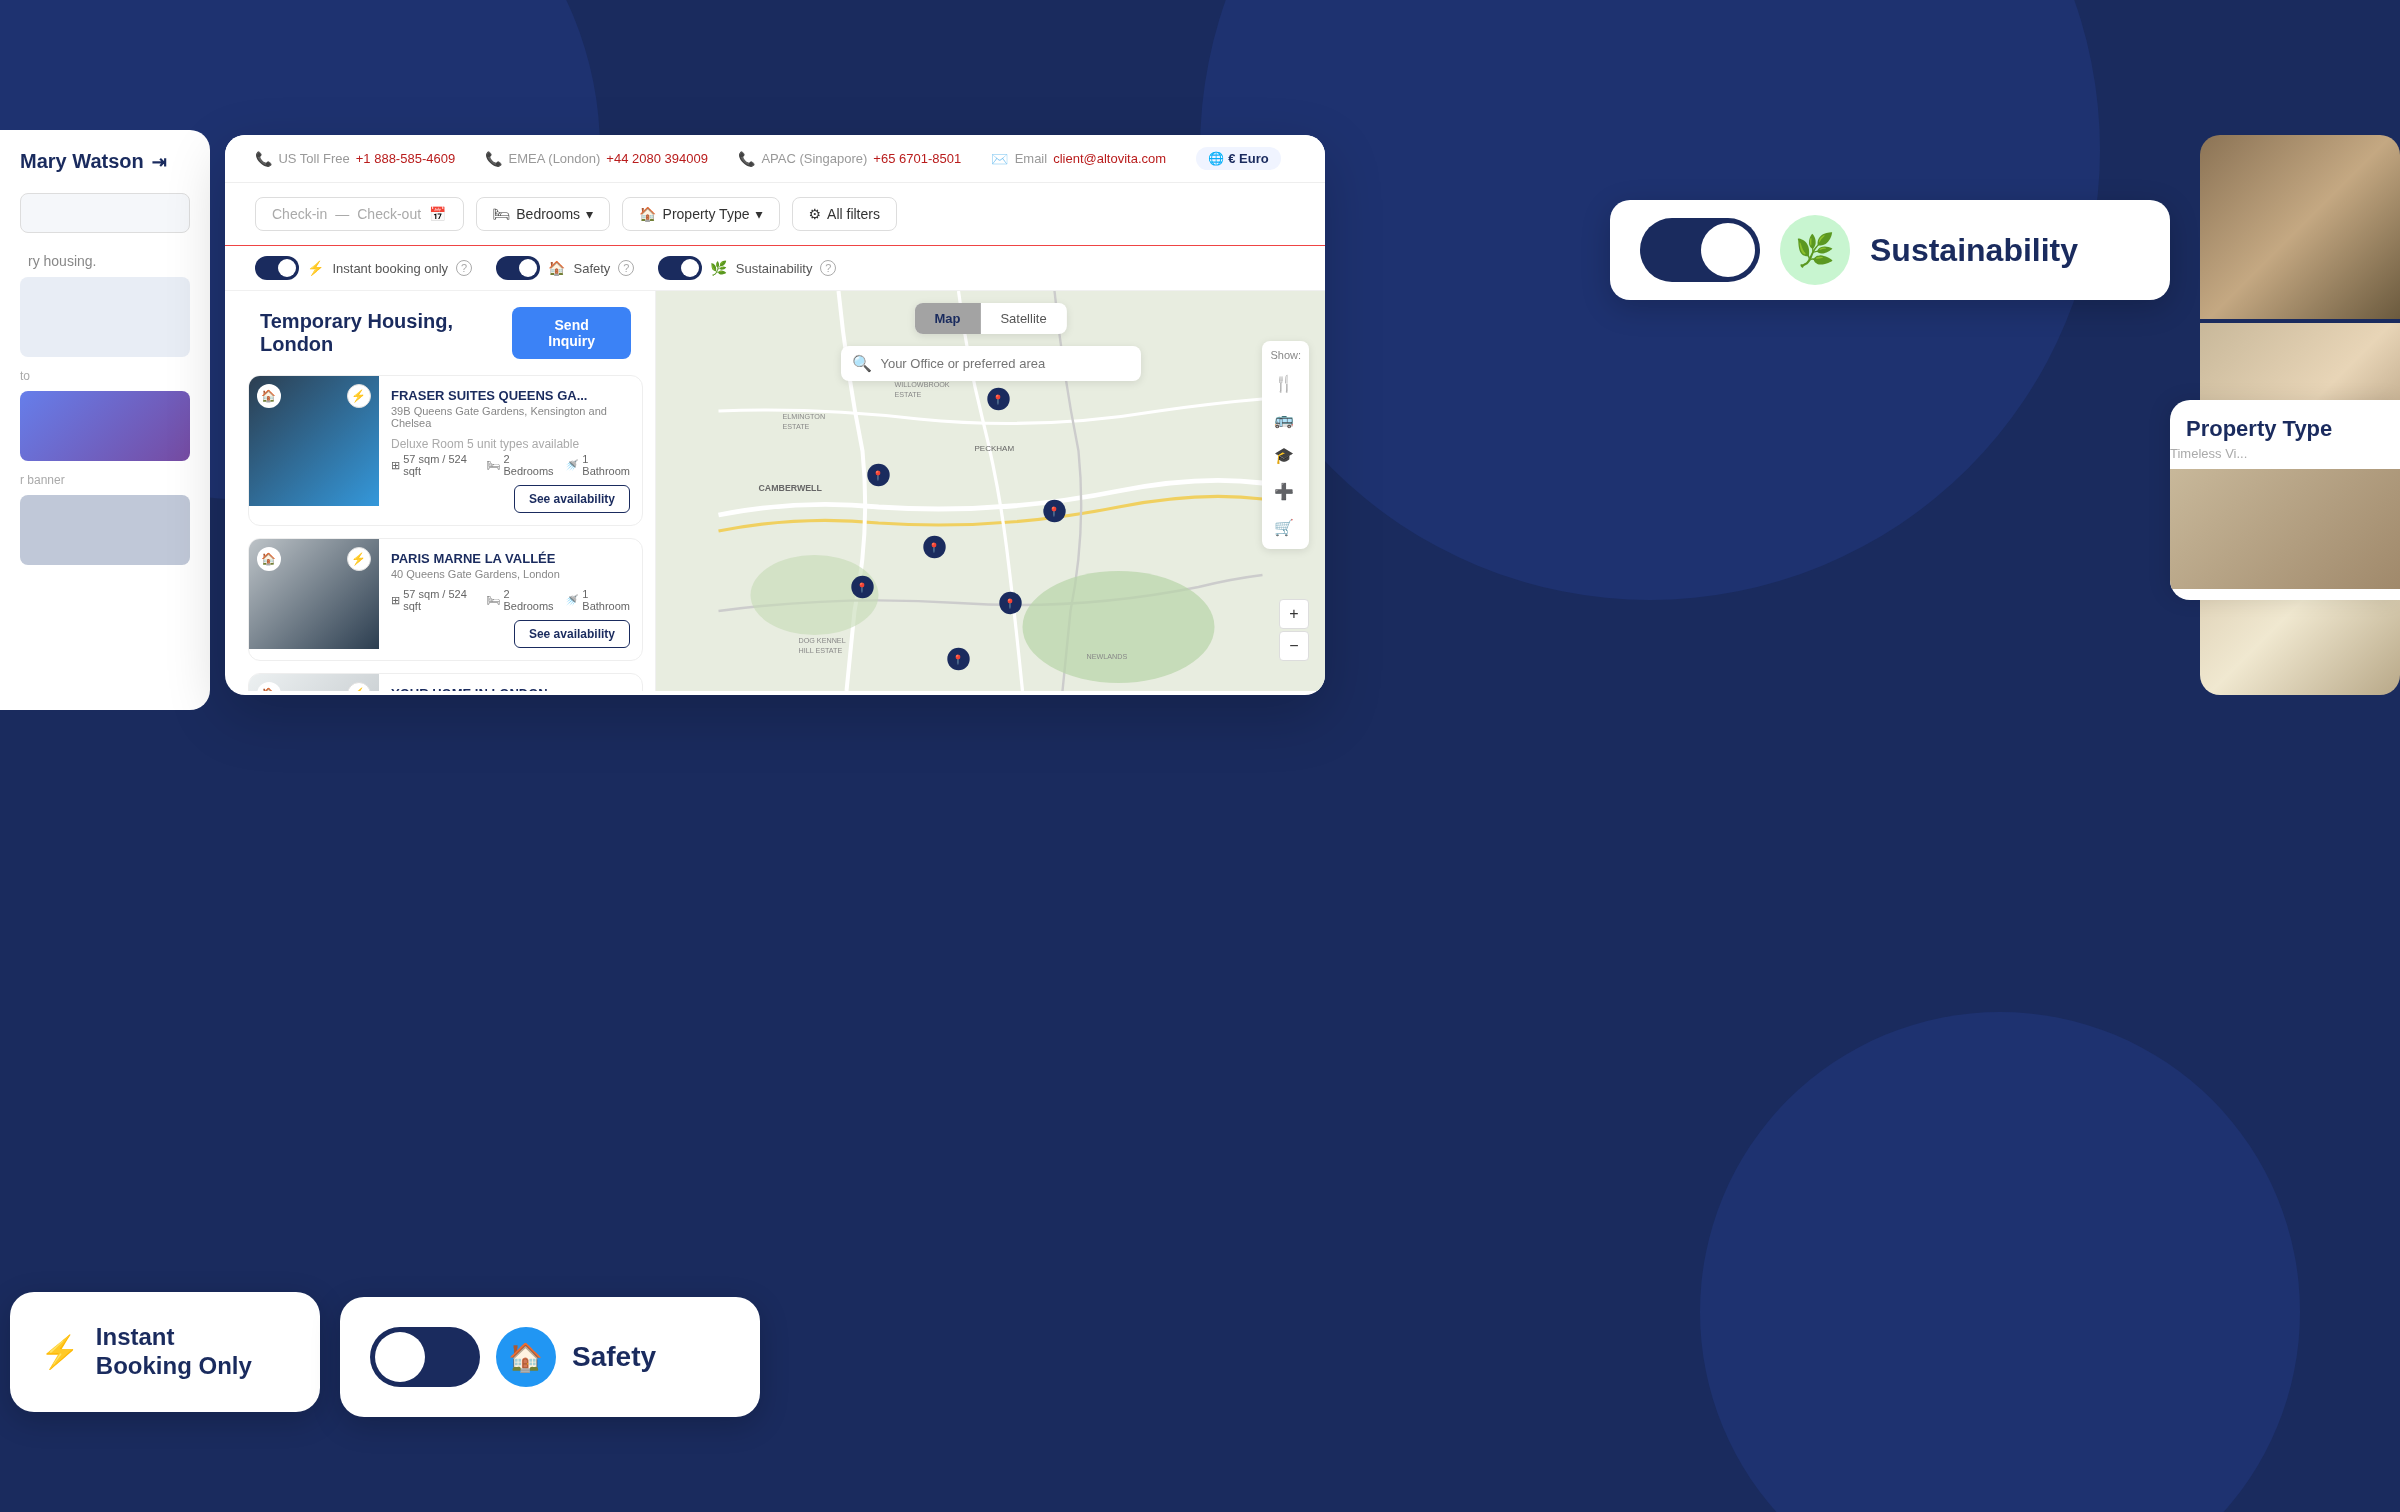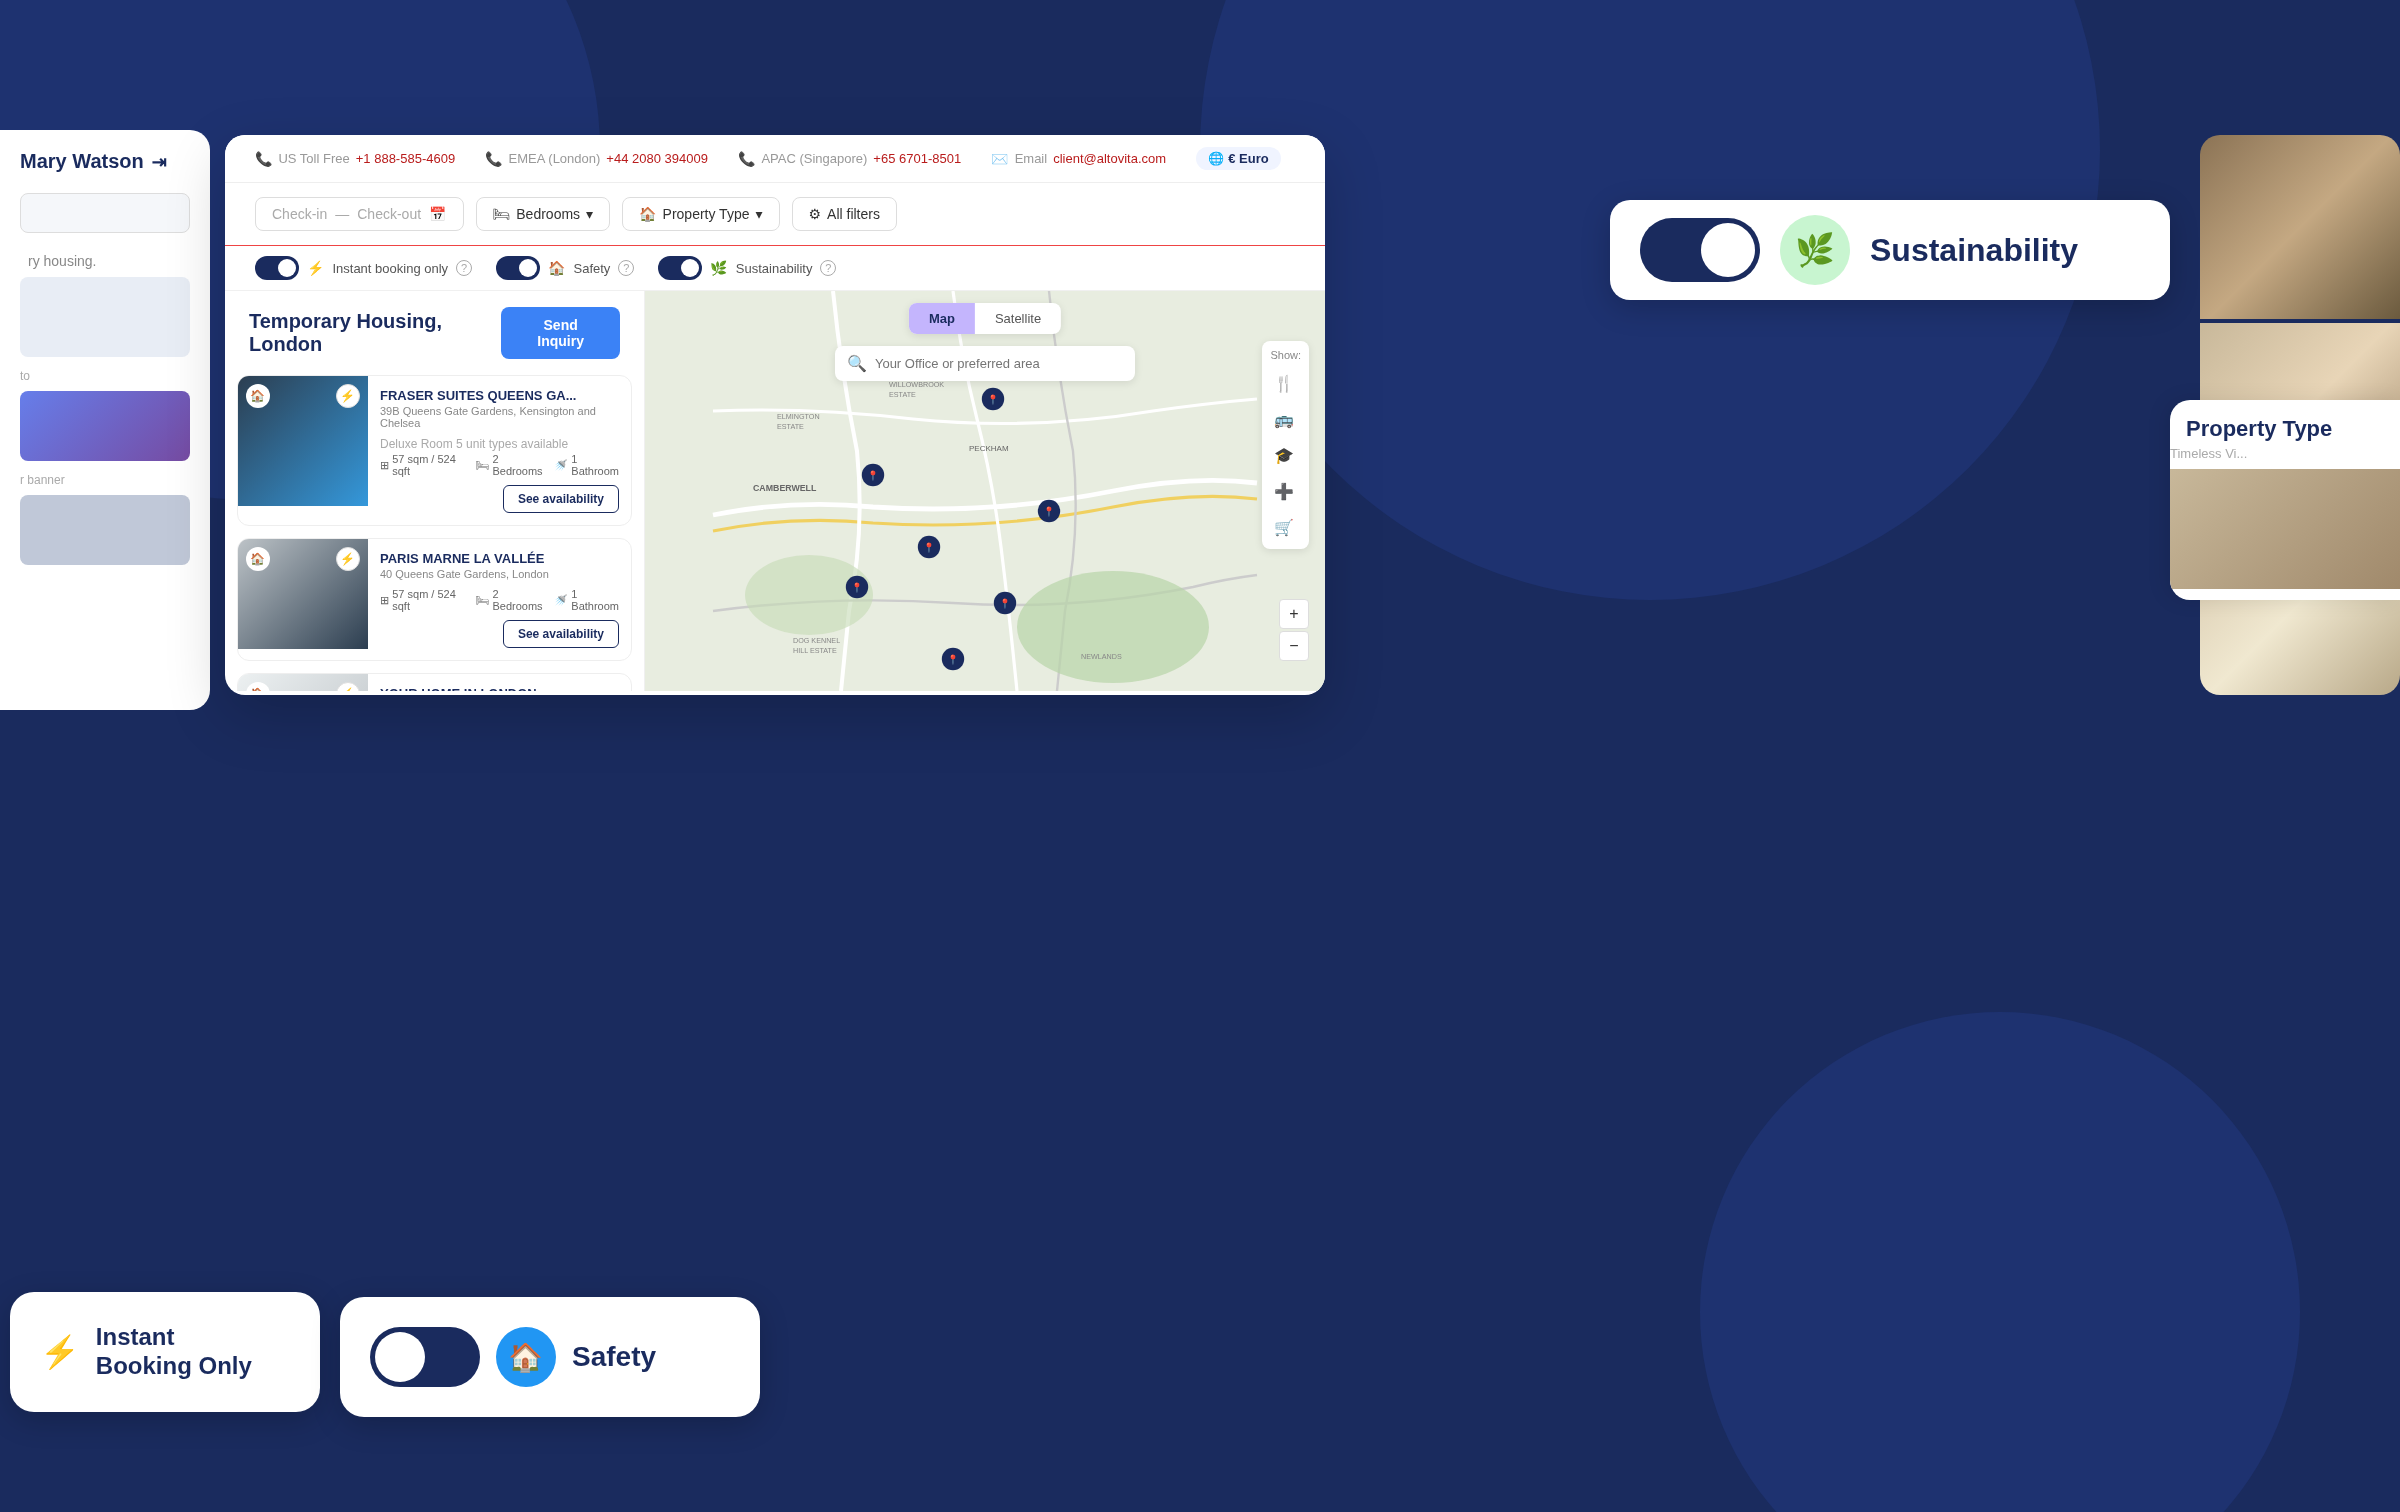--- a/index.html
+++ b/index.html
@@ -241,20 +241,21 @@
 
     .leaf-icon {
       font-size: 14px;
       color: #4caf50;
     }
 
     
     .content-area {
       display: flex;
       height: calc(100% - 160px);
+      margin-left: 11px;
     }
 
     
     .listings-panel {
       width: 420px;
       overflow-y: auto;
       border-right: 1px solid #f0f0f0;
     }
 
     .listings-header {
@@ -401,21 +402,21 @@
     }
 
     .map-tab {
       padding: 8px 20px;
       font-size: 13px;
       cursor: pointer;
       color: #555;
     }
 
     .map-tab.active {
-      background: #c4b5fd;
+      background: #a3a3a3;
       font-weight: 600;
       color: #1a2b5e;
     }
 
     .map-search {
       position: absolute;
       top: 55px;
       left: 50%;
       transform: translateX(-50%);
       width: 300px;

